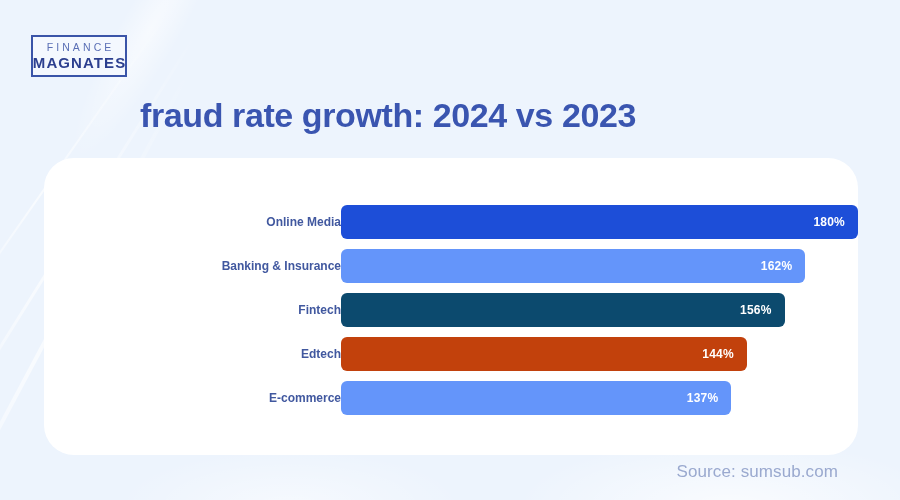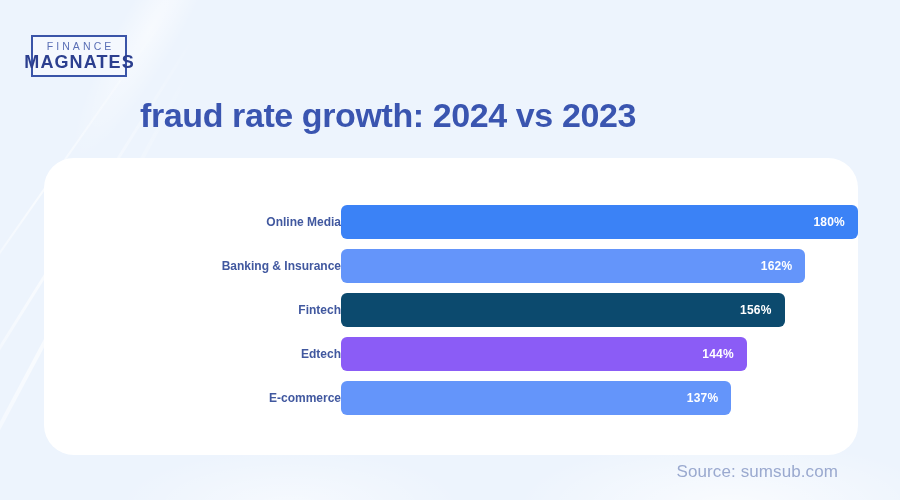--- a/index.html
+++ b/index.html
@@ -82,21 +82,21 @@
   }
   .logo-top {
     font-size: 10.5px;
     letter-spacing: 3.1px;
     color: #5a6fb5;
     font-weight: 400;
     text-indent: 3.1px;
     line-height: 1;
   }
   .logo-bottom {
-    font-size: 18px;
+    font-size: 15px;
     letter-spacing: 1.1px;
     color: #2c3f8f;
     font-weight: 700;
     text-indent: 1.1px;
     line-height: 1;
   }
 
   .page-title {
     position: absolute;
     left: 140px;
@@ -198,21 +198,21 @@
 <h1 class="page-title">
   <br>
   <span>fraud rate growth: 2024 vs 2023</span>
 </h1>
 
 <div class="chart-card">
   <div class="chart-rows" id="chart-rows">
       <div class="chart-row">
         <div class="row-label">Online Media</div>
         <div class="row-track">
-          <div class="row-bar" style="width: 100%; background: #3b82f6;">
+          <div class="row-bar" style="width: 100%; background: #1d4ed8;">
             <span class="row-value">180%</span>
           </div>
         </div>
       </div>
       <div class="chart-row">
         <div class="row-label">Banking &amp; Insurance</div>
         <div class="row-track">
           <div class="row-bar" style="width: 89.8%; background: rgb(100, 149, 250);">
             <span class="row-value">162%</span>
           </div>
@@ -222,21 +222,21 @@
         <div class="row-label">Fintech</div>
         <div class="row-track">
           <div class="row-bar" style="width: 85.8%; background: #0c4a6e; padding-left: 33px;">
             <span class="row-value">156%</span>
           </div>
         </div>
       </div>
       <div class="chart-row">
         <div class="row-label">Edtech</div>
         <div class="row-track">
-          <div class="row-bar" style="width: 78.5%; background: #8b5cf6;">
+          <div class="row-bar" style="width: 78.5%; background: #c2410c;">
             <span class="row-value">144%</span>
           </div>
         </div>
       </div>
       <div class="chart-row">
         <div class="row-label">E-commerce</div>
         <div class="row-track">
           <div class="row-bar" style="width: 75.5%; background: rgb(100, 149, 250);">
             <span class="row-value">137%</span>
           </div>

